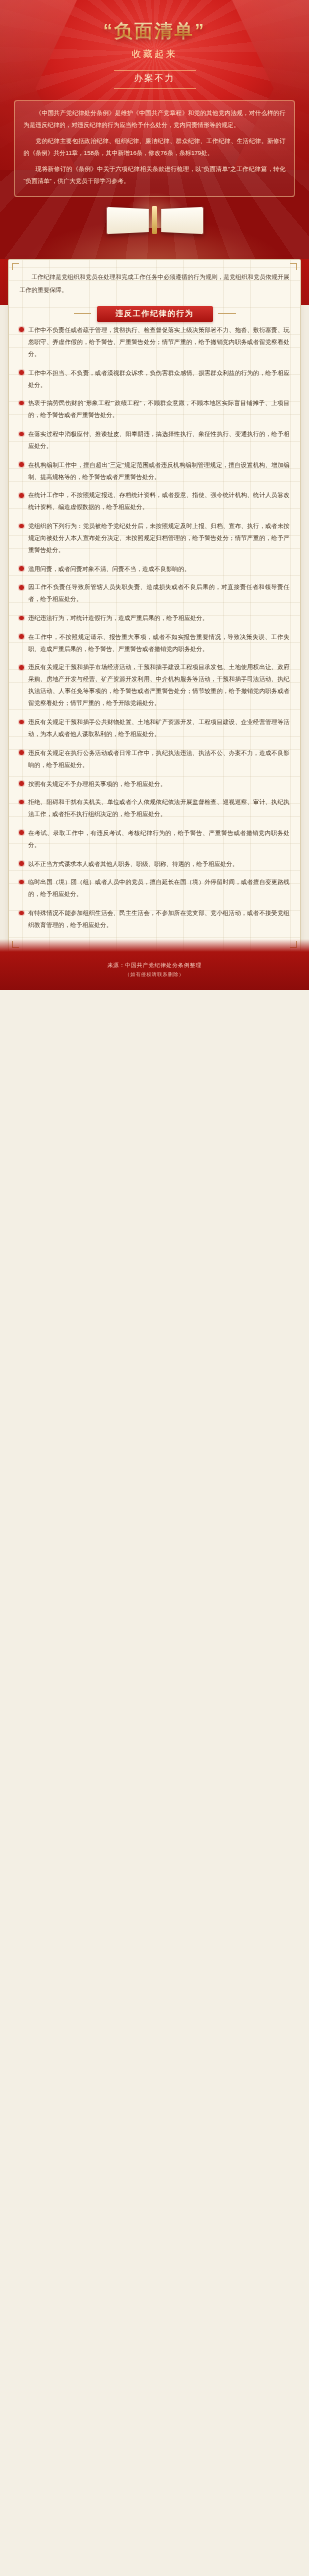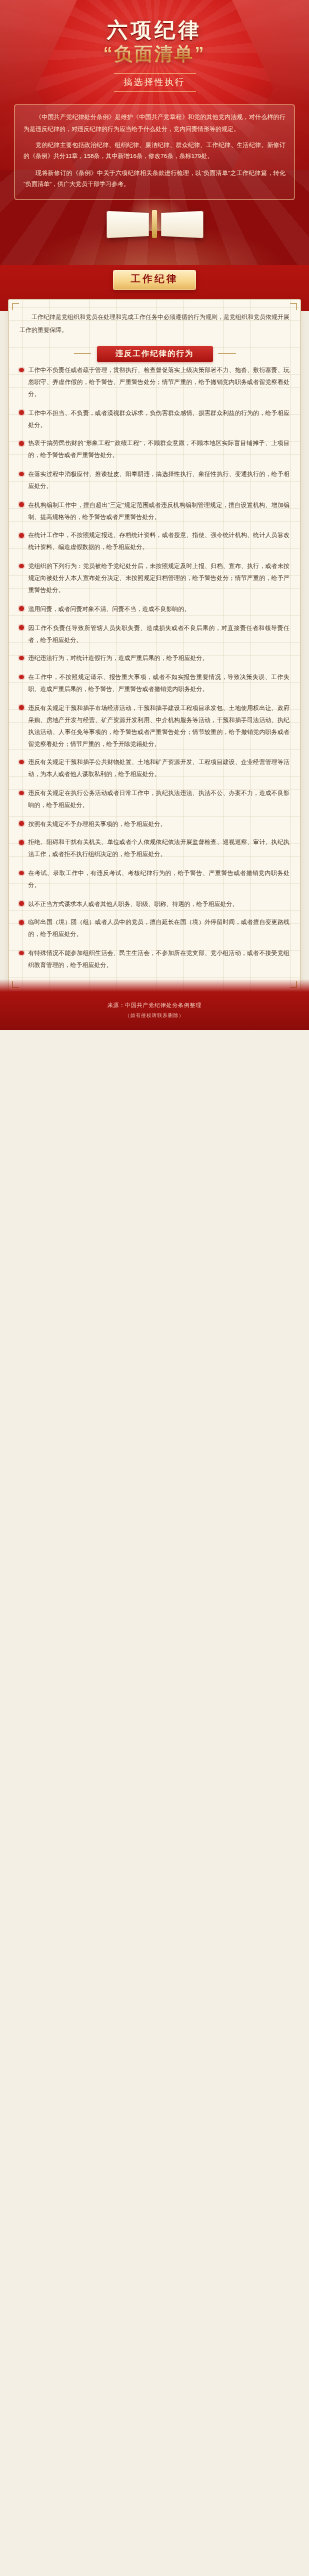--- a/index.html
+++ b/index.html
@@ -288,45 +288,42 @@
 </head>
 <body>
 
 <div class="page">
 
   <div class="hero">
     <div class="ribbon-l"></div>
     <div class="ribbon-r"></div>
 
     <div class="hero-inner">
-      <div class="title-1">六项纪律</div>
       <div class="title-2">“负面清单”</div>
-      <div class="sub-badge">搞选择性执行</div>
+      <div class="title-3">收藏起来</div>
+      <div class="sub-badge">办案不力</div>
 
       <div class="hero-card">
         <p>《中国共产党纪律处分条例》是维护《中国共产党章程》和党的其他党内法规，对什么样的行为是违反纪律的，对违反纪律的行为应当给予什么处分，党内问责情形等的规定。</p>
         <p>党的纪律主要包括政治纪律、组织纪律、廉洁纪律、群众纪律、工作纪律、生活纪律。新修订的《条例》共分11章，158条，其中新增16条，修改76条，条标179处。</p>
         <p>现将新修订的《条例》中关于六项纪律相关条款进行梳理，以“负面清单”之工作纪律篇，转化“负面清单”，供广大党员干部学习参考。</p>
       </div>
 
       <div class="book">
         <div class="book-glow"></div>
         <div class="pg l"></div>
         <div class="pg r"></div>
         <div class="spine"></div>
       </div>
     </div>
     <div class="hero-bottom-fade"></div>
   </div>
 
   <div class="content">
 
-    <div class="sec-head">
-      <span class="sec-tab">工作纪律</span>
-    </div>
 
     <div class="paper">
       <span class="corner tl"></span>
       <span class="corner tr"></span>
       <span class="corner bl"></span>
       <span class="corner br"></span>
 
       <p class="intro">工作纪律是党组织和党员在处理和完成工作任务中必须遵循的行为规则，是党组织和党员依规开展工作的重要保障。</p>
 
       <div class="sub-banner">违反工作纪律的行为</div>

